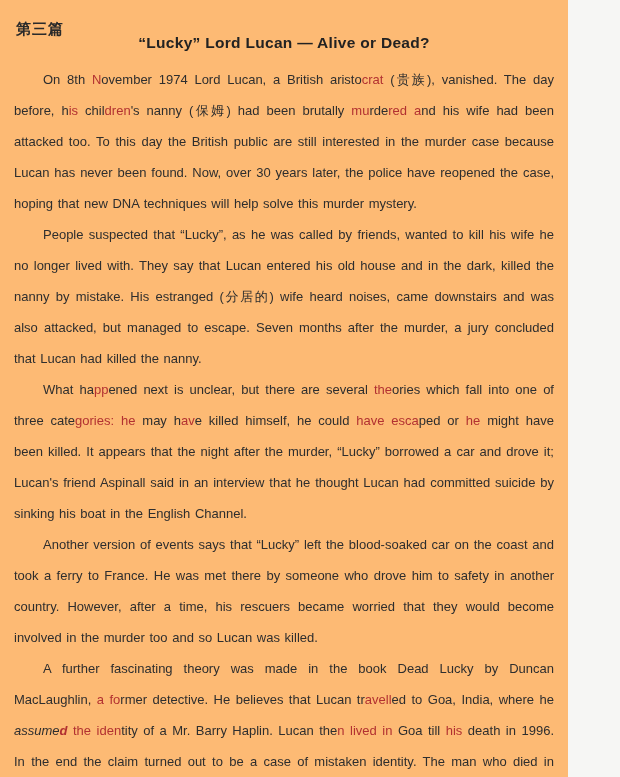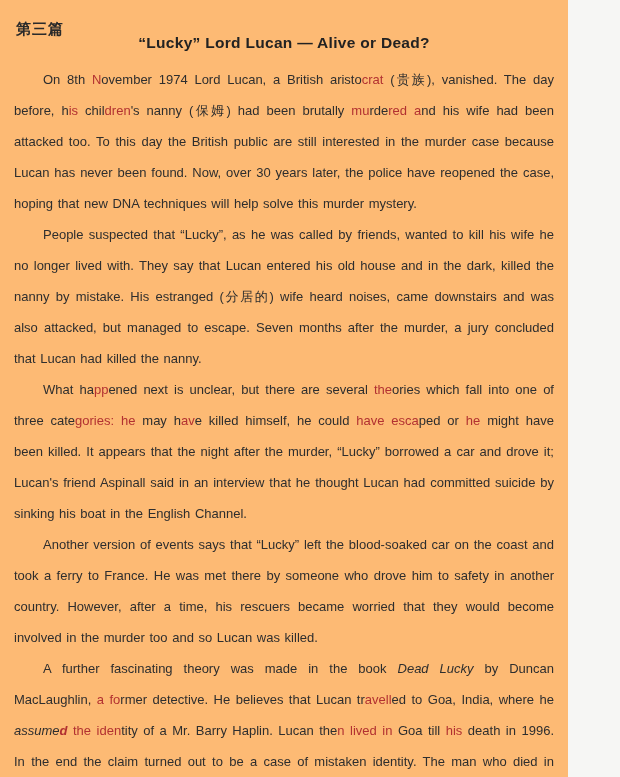--- a/index.html
+++ b/index.html
@@ -48,21 +48,21 @@
     margin: 0;
     text-indent: 29px;
     text-align: justify;
     font-size: 13px;
     line-height: 31px;
     color: #2e2e2e;
     word-spacing: 1px;
   }
   .seg-n { }
   .seg-r { color: #b23131; }
-  .seg-i { font-style: italic; }
+  .seg-i { }
   .seg-bi { font-style: italic; font-weight: normal; }
   .seg-bir { font-style: italic; font-weight: bold; color: #b23131; }
 </style>
 </head>
 <body>
 
 <div class="page">
   <div class="header">
     <span class="section-label">第三篇</span>
     <span class="doc-title">“Lucky” Lord Lucan — Alive or Dead?</span>

